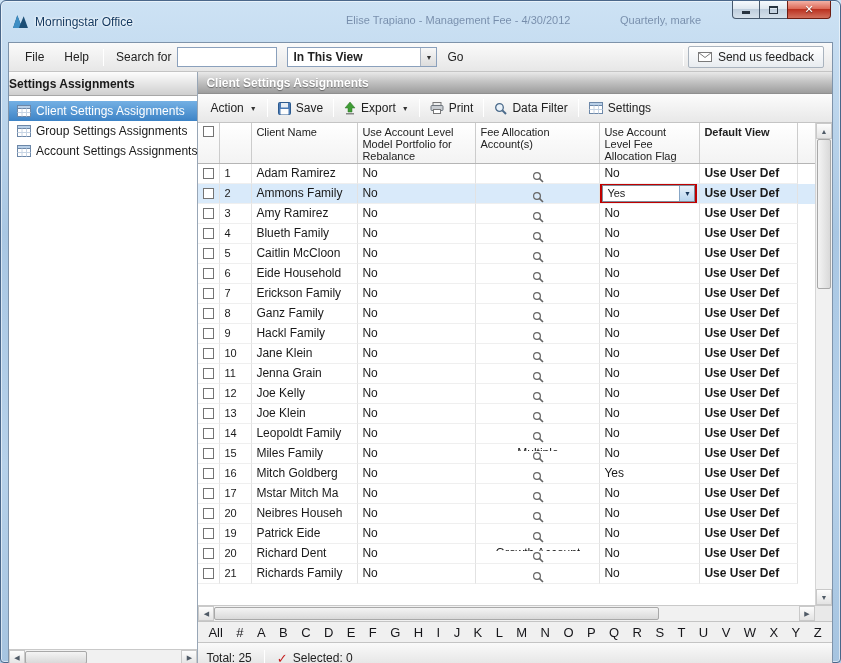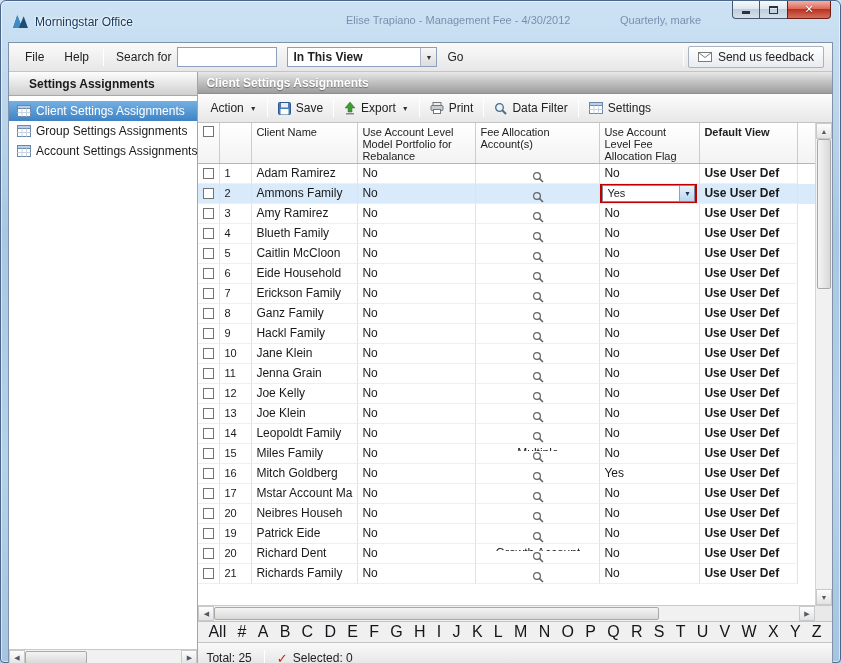--- a/index.html
+++ b/index.html
@@ -52,21 +52,21 @@
     background: linear-gradient(#ffffff, #e8ecf0); display: flex; align-items: center;
     gap: 6px; padding: 0 9px; font-size: 12px; color: #222; margin-right: 2px; }
 
   
   .content { flex: 1; display: flex; min-height: 0; }
 
   
   .sidebar { flex: 0 0 178px; border-right: 1px solid #98a6b6; display: flex; flex-direction: column; background: #fafafa; }
   .sidebar-header { flex: 0 0 24px; background: linear-gradient(#fdfdfd, #cfcfcf);
     border-bottom: 1px solid #a8a8a8; font-size: 12px; font-weight: bold; color: #1a1a1a;
-    display: flex; align-items: center; padding-left: 20px; }
+    display: flex; align-items: center; padding-left: 0; }
   .tree { flex: 1; background: #fff; padding-top: 5px; overflow: hidden; }
   .tree-item { height: 20px; display: flex; align-items: center; gap: 5px; padding-left: 8px;
     font-size: 12px; color: #1a1a1a; white-space: nowrap; overflow: hidden; }
   .tree-item.selected { background: linear-gradient(#74b0e4, #3d83c6); color: #fff; }
   .tree-icon { flex: 0 0 14px; display: flex; }
   .tree-label { overflow: hidden; white-space: nowrap; }
   .side-scroll { flex: 0 0 16px; display: flex; background: #f1f1f1; border-top: 1px solid #c9c9c9; }
 
   
   .main { flex: 1; display: flex; flex-direction: column; min-width: 0; }
@@ -124,21 +124,21 @@
   .sb-track-h { flex: 1; position: relative; }
   .sb-thumb-h { position: absolute; left: 0; top: 1px; bottom: 1px; width: 76%;
     background: linear-gradient(#f4f4f4, #d9d9d9); border: 1px solid #a8a8a8; border-radius: 2px; }
   .sb-corner { flex: 0 0 17px; background: #e9e9e9; }
   .side-thumb { position: absolute; left: 0; top: 1px; bottom: 1px; width: 62px;
     background: linear-gradient(#f4f4f4, #d9d9d9); border: 1px solid #a8a8a8; border-radius: 2px; }
 
   
   .alphabet { flex: 0 0 21px; display: flex; align-items: center; justify-content: space-between;
     padding: 0 10px; background: #f0f0f0; border-top: 1px solid #c4c4c4;
-    font-size: 16px; color: #16161a; }
+    font-size: 13px; color: #16161a; }
   .alpha { cursor: default; }
   .statusbar { flex: 0 0 23px; display: flex; align-items: flex-end;
     background: linear-gradient(#fafafa, #e5e5e5); border-top: 1px solid #c4c4c4;
     font-size: 12px; color: #222; padding-left: 8px; }
   .ssep { width: 1px; height: 15px; background: #c6c6c6; border-right: 1px solid #fff; margin: 0 12px; }
   .red-check { color: #c41d1d; font-weight: bold; font-size: 13px; margin-right: 5px; line-height: 1; }
 </style>
 </head>
 <body>
 
@@ -679,21 +679,21 @@
       
     </div>
     <div class="td col-view">Use User Def</div>
   </div>
 
   <div class="tr">
     <div class="td col-sel">
       <span class="checkbox"></span>
     </div>
     <div class="td col-num">17</div>
-    <div class="td col-name">Mstar Account Ma</div>
+    <div class="td col-name">Mstar Mitch Ma</div>
     <div class="td col-model">No</div>
     <div class="td col-fee">
       <span class="fee-text"></span>
       <span class="mag">
         <svg width="12" height="12" viewBox="0 0 12 12">
           <circle cx="5" cy="5" r="3.4" fill="none" stroke="#666" stroke-width="1.2"></circle>
           <line x1="7.6" y1="7.6" x2="11" y2="11" stroke="#666" stroke-width="1.6"></line>
         </svg>
       </span>
     </div>

